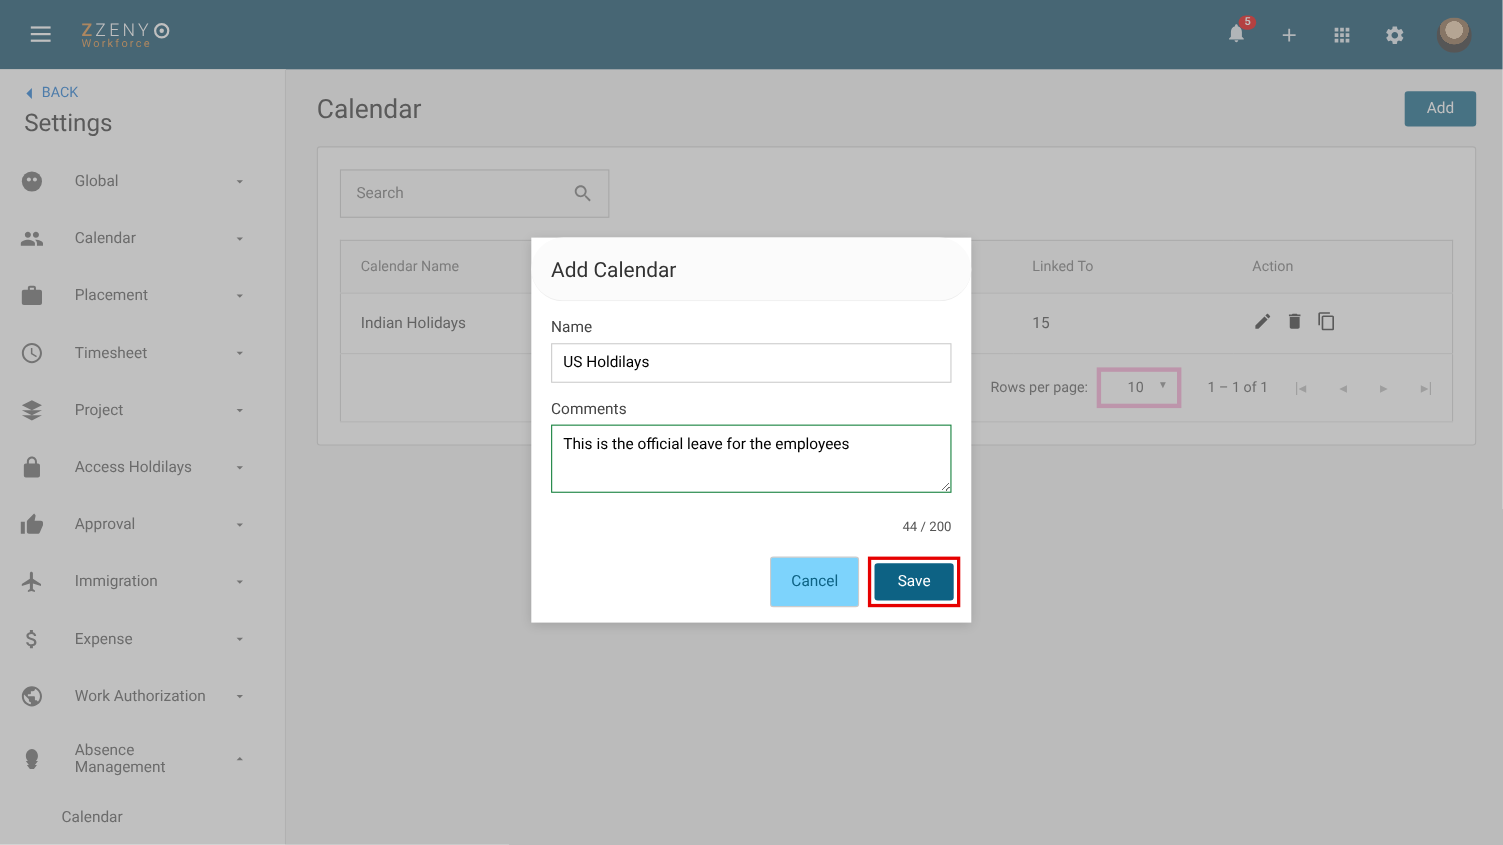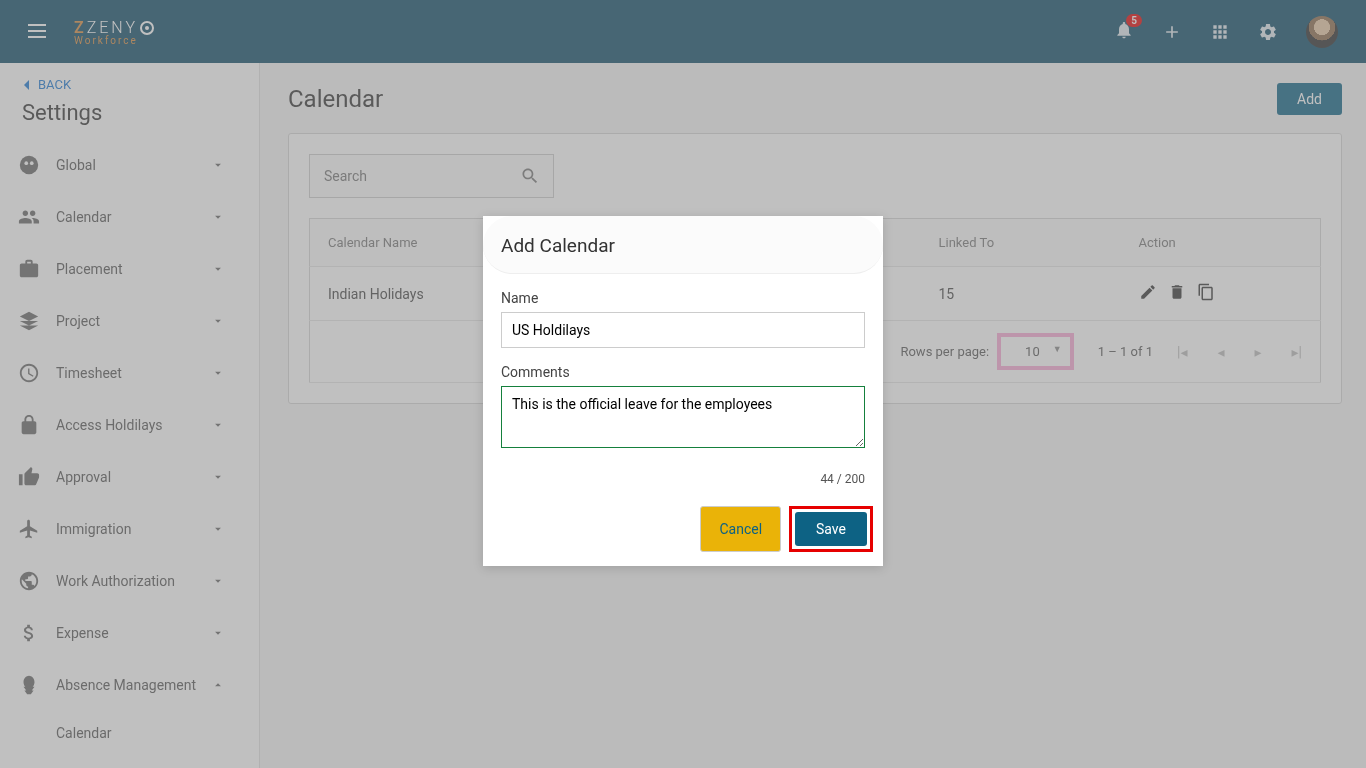--- a/index.html
+++ b/index.html
@@ -21,21 +21,21 @@
 .avatar-inner { width: 100%; height: 100%; background: radial-gradient(circle at 50% 35%, #e8c9a5 30%, #8c6a4a 31% 50%, #2b2b2b 51%); }
 
 
 .sidebar { position: absolute; top: 63px; left: 0; width: 260px; height: 705px; background: #fff; overflow-y: auto; border-right: 1px solid #e0e0e0; }
 .sidebar::-webkit-scrollbar { width: 10px; }
 .sidebar::-webkit-scrollbar-track { background: #f0f0f0; }
 .sidebar::-webkit-scrollbar-thumb { background: #b0b0b0; border-radius: 2px; }
 .back-link { display: flex; align-items: center; gap: 8px; padding: 14px 22px 6px; color: #1976d2; font-size: 13px; cursor: pointer; }
 .back-link svg { width: 8px; height: 12px; fill: #1976d2; }
 .settings-title { padding: 2px 22px 14px; font-size: 22px; color: #333; font-weight: 400; }
-.nav-item { display: flex; align-items: center; padding: 15px 18px; cursor: pointer; color: #555; font-size: 14px; }
+.nav-item { display: flex; align-items: center; padding: 15px 18px; cursor: pointer; color: #555; font-size: 14px; gap: 12px; }
 .nav-item svg { width: 22px; height: 22px; fill: #666; margin-right: 16px; flex-shrink: 0; }
 .nav-item .chevron { margin-left: auto; width: 14px; height: 14px; }
 .nav-sub { padding: 14px 18px 14px 56px; font-size: 14px; color: #555; cursor: pointer; }
 
 
 .main { position: absolute; top: 63px; left: 264px; right: 0; bottom: 0; padding: 20px 24px; }
 .page-header { display: flex; align-items: center; justify-content: space-between; margin-bottom: 18px; }
 .page-title { font-size: 24px; color: #333; font-weight: 400; }
 .btn-primary { background: #0d6284; color: #fff; border: none; padding: 8px 20px; font-size: 14px; border-radius: 3px; cursor: pointer; }
 .panel { border: 1px solid #d5d5d5; border-radius: 3px; padding: 20px; background: #fff; }
@@ -60,21 +60,21 @@
 
 
 .modal { position: absolute; top: 216px; left: 483px; width: 400px; background: #fff; z-index: 20; box-shadow: 0 2px 10px rgba(0,0,0,0.15); }
 .modal-header { padding: 18px 18px 16px; font-size: 19px; color: #333; border-bottom: 1px solid #eee; background: #fbfbfb; border-radius: 29px; }
 .modal-body { padding: 16px 18px 8px; }
 .form-label { font-size: 14px; color: #444; margin-bottom: 6px; display: block; }
 .form-input { width: 100%; border: 1px solid #ccc; padding: 9px 10px; font-size: 14px; margin-bottom: 16px; }
 .form-textarea { width: 100%; border: 1px solid #15803d; padding: 9px 10px; font-size: 14px; resize: both; height: 62px; }
 .char-count { text-align: right; font-size: 12px; color: #555; margin-top: 20px; }
 .modal-footer { padding: 12px 10px 14px; display: flex; justify-content: flex-end; gap: 8px; }
-.btn-cancel { background: #eab308; border: 1px solid #ccc; color: #0d6284; padding: 0 18px; font-size: 14px; border-radius: 3px; cursor: pointer; }
+.btn-cancel { background: #7dd3fc; border: 1px solid #ccc; color: #0d6284; padding: 0 18px; font-size: 14px; border-radius: 3px; cursor: pointer; }
 .btn-save { background: #0d6284; color: #fff; border: none; padding: 9px 21px; font-size: 14px; border-radius: 3px; cursor: pointer; }
 .highlight-save { border: 3px solid #e60000; padding: 3px; display: inline-block; }
 </style>
 </head>
 <body>
 
 <div class="header">
   <div class="hamburger">
       <span></span>
       <span></span>
@@ -145,38 +145,38 @@
     <svg viewBox="0 0 24 24">
         <path d="M20 6h-4V4c0-1.11-.89-2-2-2h-4c-1.11 0-2 .89-2 2v2H4c-1.11 0-2 .89-2 2v11c0 1.11.89 2 2 2h16c1.11 0 2-.89 2-2V8c0-1.11-.89-2-2-2zM10 4h4v2h-4V4z"></path>
       </svg>
     <span>Placement</span>
     <svg class="chevron" viewBox="0 0 24 24">
         <path d="M7 10l5 5 5-5z"></path>
       </svg>
   </div>
   <div class="nav-item">
     <svg viewBox="0 0 24 24">
+        <path d="M12 2C6.5 2 2 6.5 2 12s4.5 10 10 10 10-4.5 10-10S17.5 2 12 2zm0 18c-4.41 0-8-3.59-8-8s3.59-8 8-8 8 3.59 8 8-3.59 8-8 8zm.5-13H11v6l5.2 3.2.8-1.3-4.5-2.7V7z"></path>
+      </svg>
+    <span>Timesheet</span>
+    <svg class="chevron" viewBox="0 0 24 24">
+        <path d="M7 10l5 5 5-5z"></path>
+      </svg>
+  </div>
+  <div class="nav-item">
+    <svg viewBox="0 0 24 24">
         <path d="M12 2L2 7l10 5 10-5-10-5zM2 17l10 5 10-5M2 12l10 5 10-5"></path>
       </svg>
     <span>Project</span>
     <svg class="chevron" viewBox="0 0 24 24">
         <path d="M7 10l5 5 5-5z"></path>
       </svg>
   </div>
   <div class="nav-item">
     <svg viewBox="0 0 24 24">
-        <path d="M12 2C6.5 2 2 6.5 2 12s4.5 10 10 10 10-4.5 10-10S17.5 2 12 2zm0 18c-4.41 0-8-3.59-8-8s3.59-8 8-8 8 3.59 8 8-3.59 8-8 8zm.5-13H11v6l5.2 3.2.8-1.3-4.5-2.7V7z"></path>
-      </svg>
-    <span>Timesheet</span>
-    <svg class="chevron" viewBox="0 0 24 24">
-        <path d="M7 10l5 5 5-5z"></path>
-      </svg>
-  </div>
-  <div class="nav-item">
-    <svg viewBox="0 0 24 24">
         <path d="M18 8h-1V6c0-2.76-2.24-5-5-5S7 3.24 7 6v2H6c-1.1 0-2 .9-2 2v10c0 1.1.9 2 2 2h12c1.1 0 2-.9 2-2V10c0-1.1-.9-2-2-2zM9 6c0-1.66 1.34-3 3-3s3 1.34 3 3v2H9V6z"></path>
       </svg>
     <span>Access Holdilays</span>
     <svg class="chevron" viewBox="0 0 24 24">
         <path d="M7 10l5 5 5-5z"></path>
       </svg>
   </div>
   <div class="nav-item">
     <svg viewBox="0 0 24 24">
         <path d="M1 21h4V9H1v12zm22-11c0-1.1-.9-2-2-2h-6.31l.95-4.57.03-.32c0-.41-.17-.79-.44-1.06L14.17 1 7.59 7.59C7.22 7.95 7 8.45 7 9v10c0 1.1.9 2 2 2h9c.83 0 1.54-.5 1.84-1.22l3.02-7.05c.09-.23.14-.47.14-.73v-2z"></path>
@@ -190,32 +190,32 @@
     <svg viewBox="0 0 24 24">
         <path d="M21 16v-2l-8-5V3.5c0-.83-.67-1.5-1.5-1.5S10 2.67 10 3.5V9l-8 5v2l8-2.5V19l-2 1.5V22l3.5-1 3.5 1v-1.5L13 19v-5.5l8 2.5z"></path>
       </svg>
     <span>Immigration</span>
     <svg class="chevron" viewBox="0 0 24 24">
         <path d="M7 10l5 5 5-5z"></path>
       </svg>
   </div>
   <div class="nav-item">
     <svg viewBox="0 0 24 24">
+        <path d="M11.8 10.9c-2.27-.59-3-1.2-3-2.15 0-1.09 1.01-1.85 2.7-1.85 1.78 0 2.44.85 2.5 2.1h2.21c-.07-1.72-1.12-3.3-3.21-3.81V3h-3v2.16c-1.94.42-3.5 1.68-3.5 3.61 0 2.31 1.91 3.46 4.7 4.13 2.5.6 3 1.48 3 2.41 0 .69-.49 1.79-2.7 1.79-2.06 0-2.87-.92-2.98-2.1h-2.2c.12 2.19 1.76 3.42 3.68 3.83V21h3v-2.15c1.95-.37 3.5-1.5 3.5-3.55 0-2.84-2.43-3.81-4.7-4.4z"></path>
+      </svg>
+    <span>Expense</span>
+    <svg class="chevron" viewBox="0 0 24 24">
+        <path d="M7 10l5 5 5-5z"></path>
+      </svg>
+  </div>
+  <div class="nav-item">
+    <svg viewBox="0 0 24 24">
         <path d="M12 2C6.48 2 2 6.48 2 12s4.48 10 10 10 10-4.48 10-10S17.52 2 12 2zm-1 17.93c-3.95-.49-7-3.85-7-7.93 0-.62.08-1.21.21-1.79L9 15v1c0 1.1.9 2 2 2v1.93zm6.9-2.54c-.26-.81-1-1.39-1.9-1.39h-1v-3c0-.55-.45-1-1-1H8v-2h2c.55 0 1-.45 1-1V7h2c1.1 0 2-.9 2-2v-.41c2.93 1.19 5 4.06 5 7.41 0 2.08-.8 3.97-2.1 5.39z"></path>
       </svg>
     <span>Work Authorization</span>
-    <svg class="chevron" viewBox="0 0 24 24">
-        <path d="M7 10l5 5 5-5z"></path>
-      </svg>
-  </div>
-  <div class="nav-item">
-    <svg viewBox="0 0 24 24">
-        <path d="M11.8 10.9c-2.27-.59-3-1.2-3-2.15 0-1.09 1.01-1.85 2.7-1.85 1.78 0 2.44.85 2.5 2.1h2.21c-.07-1.72-1.12-3.3-3.21-3.81V3h-3v2.16c-1.94.42-3.5 1.68-3.5 3.61 0 2.31 1.91 3.46 4.7 4.13 2.5.6 3 1.48 3 2.41 0 .69-.49 1.79-2.7 1.79-2.06 0-2.87-.92-2.98-2.1h-2.2c.12 2.19 1.76 3.42 3.68 3.83V21h3v-2.15c1.95-.37 3.5-1.5 3.5-3.55 0-2.84-2.43-3.81-4.7-4.4z"></path>
-      </svg>
-    <span>Expense</span>
     <svg class="chevron" viewBox="0 0 24 24">
         <path d="M7 10l5 5 5-5z"></path>
       </svg>
   </div>
   <div class="nav-item">
     <svg viewBox="0 0 24 24">
         <path d="M12 2C9 2 6 5 6 9c0 2 1 4 2 5h-2l3 4h-2l3 4h4l3-4h-2l3-4h-2c1-1 2-3 2-5 0-4-3-7-6-7z"></path>
       </svg>
     <span>Absence Management</span>
     <svg class="chevron" viewBox="0 0 24 24" style="transform:rotate(180deg)">

